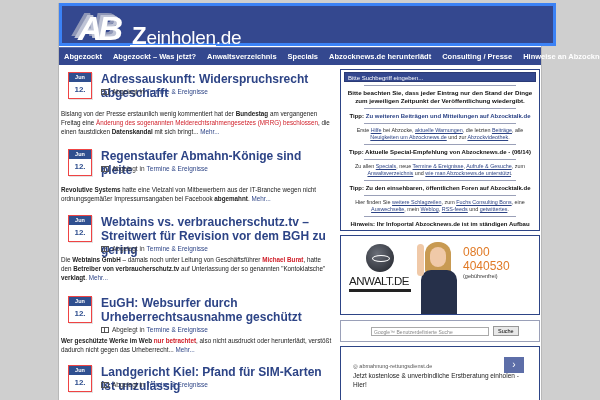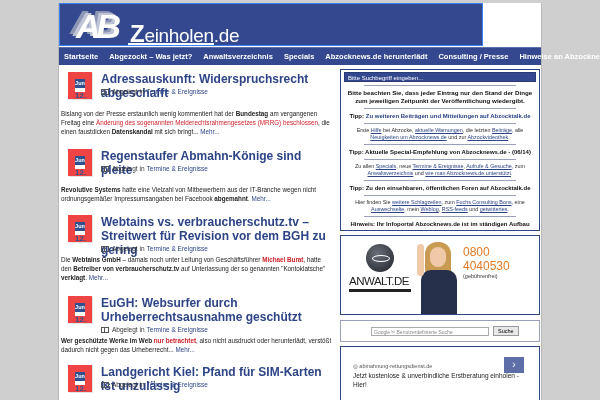--- a/index.html
+++ b/index.html
@@ -1,28 +1,28 @@
 <!DOCTYPE html>
 <html><head>
 <meta charset="utf-8">
 <style>
   * { box-sizing: border-box; margin: 0; padding: 0; }
   html, body { width: 600px; height: 400px; overflow: hidden; }
   body { background: #cfcfcf; font-family: "Liberation Sans", sans-serif; position: relative; }
   .page { position: absolute; left: 58px; top: 3px; width: 484px; height: 397px; background: #fff; border-left: 1px solid #b8b8b8; border-right: 1px solid #b8b8b8; }
-  .header { position: absolute; left: 0; top: 0; width: 424px; height: 43px; background: #34488f; border: 1px solid #3b82f6; }
+  .header { position: absolute; left: 0; top: 0; width: 497px; height: 43px; background: #34488f; border: 3px solid #3b82f6; }
   .logo { position: absolute; left: 6px; top: 3px; width: 200px; height: 40px; }
   .logo-ab { position: absolute; left: 10px; top: 0; font-size: 34px; font-weight: bold; font-style: italic; color: #fff; letter-spacing: -4px; text-shadow: -3px -2px 0 #bfc4d6, -6px -4px 0 #8e96b6; }
   .logo-rest { position: absolute; left: 64px; top: 13px; font-size: 19px; color: #fff; letter-spacing: -0.3px; }
   .logo-underline { position: absolute; left: 62px; top: 36px; width: 86px; height: 2px; background: #fff; }
   .nav { position: absolute; left: 0; top: 44px; width: 482px; height: 18px; background: #34488f; border-top: 1px solid #5d6ea8; display: flex; align-items: center; padding-left: 5px; }
   .nav-item { color: #fff; font-size: 7.5px; font-weight: bold; margin-right: 11px; white-space: nowrap; cursor: pointer; }
   .left { position: absolute; left: 2px; top: 66px; width: 272px; }
   .post { position: absolute; left: 0; width: 272px; }
-  .cal { position: absolute; left: 7px; top: 0; width: 24px; height: 27px; background: #fff; border: 7px solid #ef4444; box-shadow: 1px 1px 0 #e3e3e3; }
+  .cal { position: absolute; left: 7px; top: 0; width: 24px; height: 27px; background: #fff; border: 1px solid #ef4444; box-shadow: 1px 1px 0 #e3e3e3; }
   .cal-month { height: 9px; background: #2f4f8f; color: #fff; font-size: 5.5px; font-weight: bold; text-align: center; line-height: 9px; }
   .cal-day { color: #2f4f8f; font-size: 8px; font-weight: bold; text-align: center; line-height: 15px; }
   .post-title { position: absolute; left: 40px; top: 0; width: 232px; color: #2d4486; font-size: 12px; font-weight: bold; line-height: 14px; cursor: pointer; }
   .post-meta { position: absolute; left: 40px; font-size: 6.5px; color: #333; display: flex; align-items: center; }
   .folder-icon { display: inline-block; width: 8px; height: 6px; border: 1px solid #555; margin-right: 3px; position: relative; }
   .folder-icon:before { content: ""; position: absolute; left: 2px; top: -1px; width: 1px; height: 6px; background: #555; }
   .post-meta .cat { color: #2d4486; margin-left: 2px; cursor: pointer; }
   .post-body { position: absolute; left: 0; width: 272px; font-size: 6.3px; line-height: 9px; color: #222; }
   .post-body b { font-weight: bold; }
   .red { color: #d0202a; }
@@ -68,21 +68,21 @@
 
   <div class="header">
     <div class="logo">
       <span class="logo-ab">AB</span>
       <span class="logo-rest"><span style="font-size:24px;font-weight:bold;">Z</span><span>einholen.de</span></span>
       <div class="logo-underline"></div>
     </div>
   </div>
 
   <div class="nav">
-    <span class="nav-item">Startseite</span>
+    <span class="nav-item">Abgezockt</span>
     <span class="nav-item">Abgezockt – Was jetzt?</span>
     <span class="nav-item">Anwaltsverzeichnis</span>
     <span class="nav-item">Specials</span>
     <span class="nav-item">Abzocknews.de herunterlädt</span>
     <span class="nav-item">Consulting / Presse</span>
     <span class="nav-item" style="margin-right:0">Hinweise an Abzocknews.de</span>
   </div>
 
   <div class="left">
 

